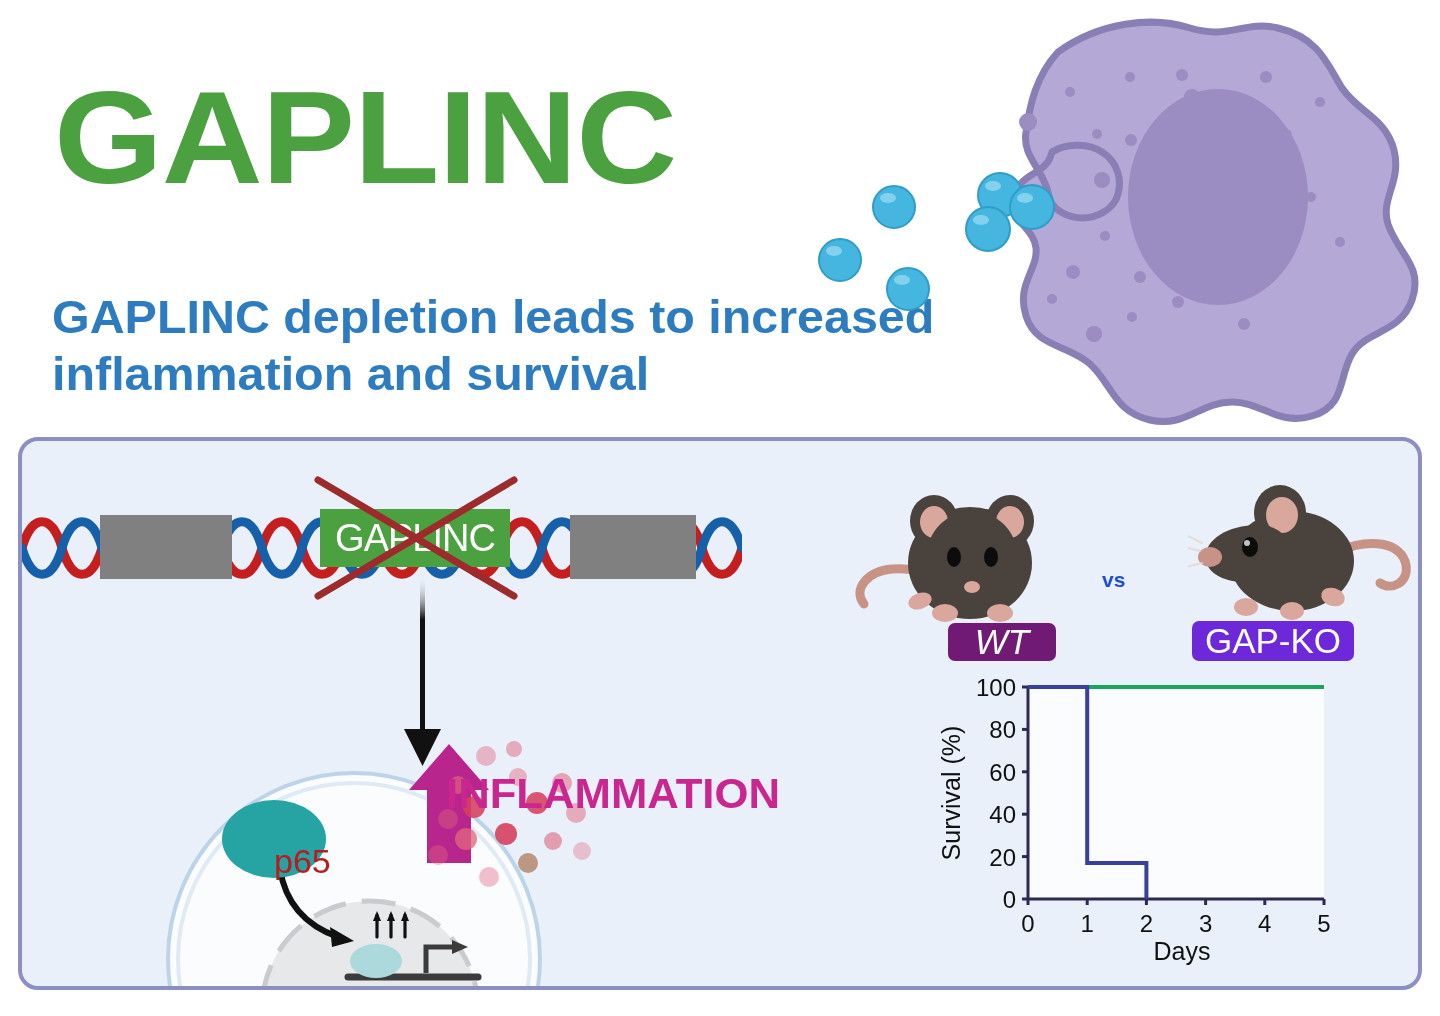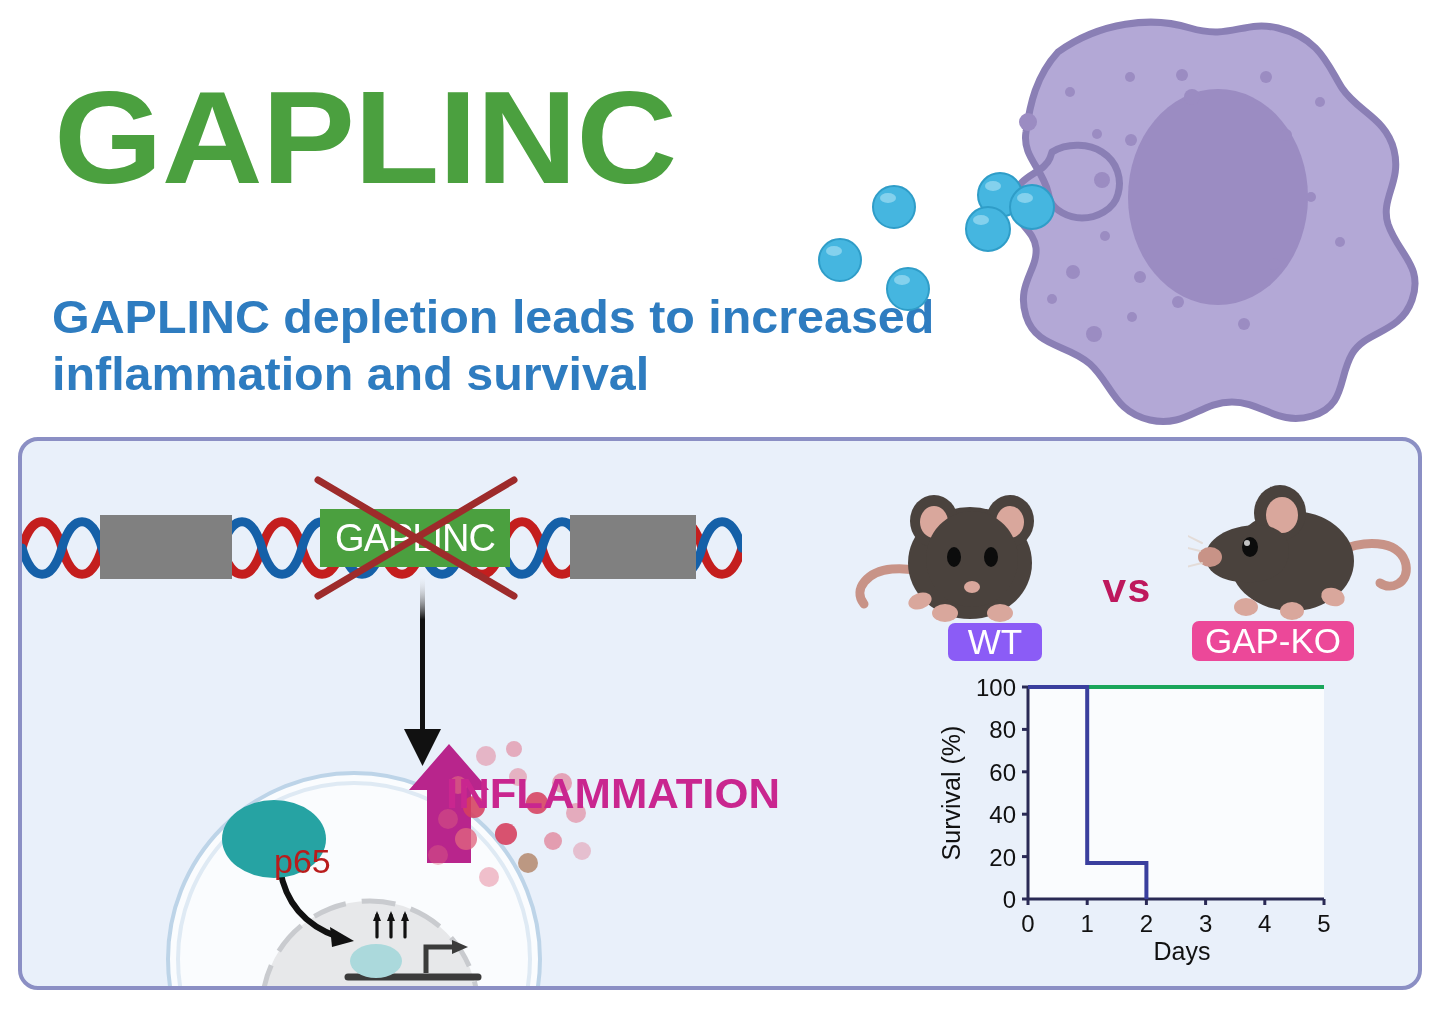--- a/index.html
+++ b/index.html
@@ -345,26 +345,26 @@
       <line x1="14" y1="58" x2="-2" y2="50"></line>
       <line x1="12" y1="66" x2="-4" y2="62"></line>
       <line x1="14" y1="78" x2="-2" y2="82"></line>
     </g>
 
     <ellipse cx="58" cy="122" rx="12" ry="9" fill="#d9a79c"></ellipse>
     <ellipse cx="104" cy="126" rx="12" ry="9" fill="#d9a79c"></ellipse>
     <ellipse cx="145" cy="112" rx="12" ry="9" fill="#d9a79c" transform="rotate(18 145 112)"></ellipse>
   </svg>
 
-  <div id="vs-label" style="position:absolute; left:1080px; top:127px; font-size:41px; font-weight:bold; color:#be185d; font-family:Liberation Mono, monospace;">vs</div>
-
-  <div class="mouse-badge" id="wt-badge" style="position:absolute; left:926px; top:182px; width:94px; height:38px; background:#8b5cf6;">
+  <div id="vs-label" style="position:absolute; left:1080px; top:127px; font-size:21px; font-weight:bold; color:#1d4ed8; font-family:Liberation Sans, sans-serif;">vs</div>
+
+  <div class="mouse-badge" id="wt-badge" style="position:absolute; left:926px; top:182px; width:108px; height:38px; background:#701a75;font-style:italic;">
     <span>WT</span>
   </div>
-  <div class="mouse-badge" id="gap-ko-badge" style="position:absolute; left:1170px; top:180px; width:162px; height:40px; background:#ec4899;">
+  <div class="mouse-badge" id="gap-ko-badge" style="position:absolute; left:1170px; top:180px; width:162px; height:40px; background:#6d28d9;">
     <span>GAP-KO</span>
   </div>
 
   <svg id="survival-chart" style="position:absolute; left:910px; top:236px; width:410px; height:290px;" viewBox="0 0 410 290" xmlns="http://www.w3.org/2000/svg">
 
     <rect x="96" y="10" width="296" height="212" fill="#fafcfe"></rect>
 
     <line x1="96" y1="10" x2="96" y2="222" stroke="#2a2a55" stroke-width="3"></line>
     <line x1="96" y1="222" x2="392" y2="222" stroke="#2a2a55" stroke-width="3"></line>
 

